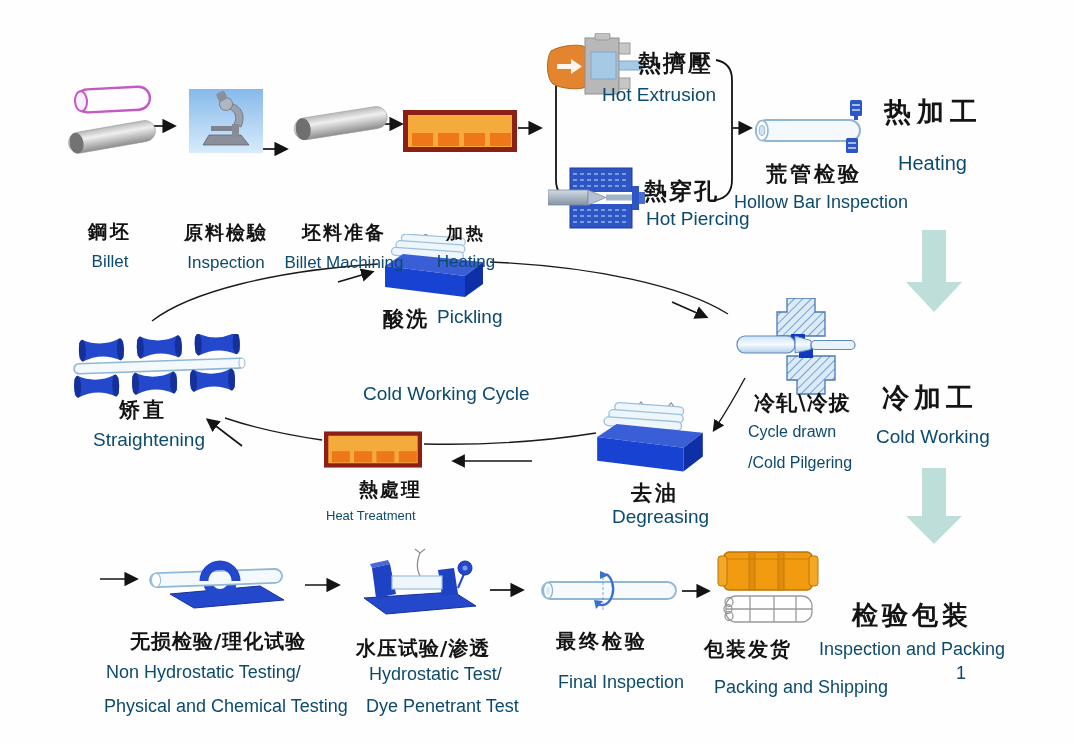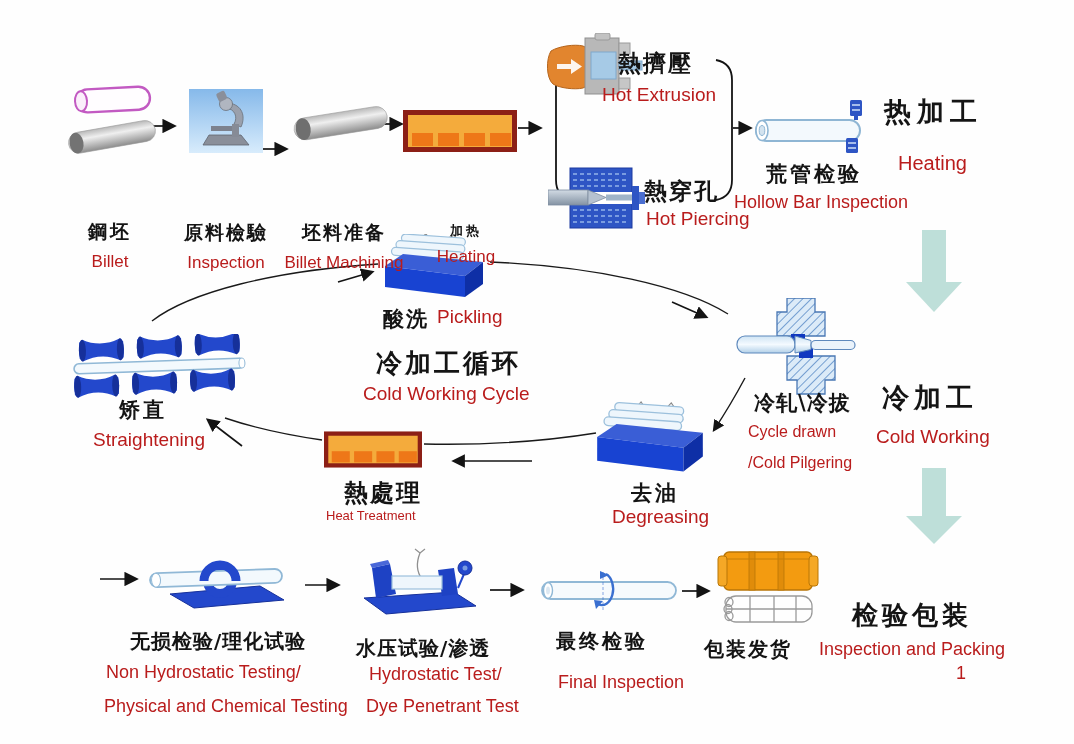--- a/index.html
+++ b/index.html
@@ -2,21 +2,21 @@
 <html><head>
 <meta charset="utf-8">
 <style>
   * { margin:0; padding:0; box-sizing:border-box; }
   body { background:#ddd; font-family:"Liberation Sans", sans-serif; }
   #stage { position:relative; width:1074px; height:744px; background:#fefefe; overflow:hidden; margin:0 auto; }
   svg.icon { position:absolute; z-index:2; }
   #connectors { position:absolute; left:0; top:0; z-index:1; }
   .lab { position:absolute; z-index:3; white-space:nowrap; }
   .zh { font-family:"DejaVu Sans", sans-serif; font-weight:700; color:#141414; }
-  .en { font-family:"Liberation Sans", sans-serif; color:#b91c1c; }
+  .en { font-family:"Liberation Sans", sans-serif; color:#0c4a6e; }
   .blk { text-align:center;margin-top:46px; }
   .blk .zh { display:block; margin-bottom:7px; }
   .blk .en { display:block; }
 </style>
 </head>
 <body>
 
 <div id="stage">
 
   <svg width="0" height="0" style="position:absolute" aria-hidden="true">
@@ -305,69 +305,69 @@
   </div>
   <div class="lab blk" style="left:166px;top:174px;width:120px">
     <span class="zh" style="font-size:19px;letter-spacing:2px">原料檢驗</span>
     <span class="en" style="font-size:17px">Inspection</span>
   </div>
   <div class="lab blk" style="left:284px;top:174px;width:120px">
     <span class="zh" style="font-size:19px;letter-spacing:2px">坯料准备</span>
     <span class="en" style="font-size:17px">Billet Machining</span>
   </div>
   <div class="lab blk" style="left:406px;top:176px;width:120px">
-    <span class="zh" style="font-size:13px;letter-spacing:3px">加热</span>
+    <span class="zh" style="font-size:17px;letter-spacing:3px">加热</span>
     <span class="en" style="font-size:17px">Heating</span>
   </div>
 
-  <span class="lab zh" style="left:618px;top:48px;font-size:23px;letter-spacing:2px">熱擠壓</span>
+  <span class="lab zh" style="left:638px;top:48px;font-size:23px;letter-spacing:2px">熱擠壓</span>
   <span class="lab en" style="left:602px;top:84px;font-size:19px">Hot Extrusion</span>
 
   <span class="lab zh" style="left:644px;top:176px;font-size:23px;letter-spacing:2px">熱穿孔</span>
   <span class="lab en" style="left:646px;top:208px;font-size:19px">Hot Piercing</span>
 
   <span class="lab zh" style="left:766px;top:160px;font-size:21px;letter-spacing:3px">荒管检验</span>
   <span class="lab en" style="left:734px;top:192px;font-size:18px">Hollow Bar Inspection</span>
 
   <span class="lab zh" style="left:884px;top:94px;font-size:27px;letter-spacing:6px">热加工</span>
   <span class="lab en" style="left:898px;top:152px;font-size:20px">Heating</span>
 
   <span class="lab zh" style="left:383px;top:305px;font-size:21px;letter-spacing:2px">酸洗</span>
   <span class="lab en" style="left:437px;top:306px;font-size:19px">Pickling</span>
 
-  <span class="lab zh" style="left:376px;top:346px;font-size:26px;letter-spacing:3px">冷加工循环</span>
   <span class="lab en" style="left:363px;top:383px;font-size:19px">Cold Working Cycle</span>
 
   <span class="lab zh" style="left:754px;top:389px;font-size:21px;letter-spacing:1px">冷轧\冷拔</span>
   <span class="lab en" style="left:748px;top:423px;font-size:16px">Cycle drawn</span>
   <span class="lab en" style="left:748px;top:454px;font-size:16px">/Cold Pilgering</span>
 
   <span class="lab zh" style="left:882px;top:380px;font-size:27px;letter-spacing:5px">冷加工</span>
   <span class="lab en" style="left:876px;top:426px;font-size:19px">Cold Working</span>
 
   <span class="lab zh" style="left:631px;top:479px;font-size:21px;letter-spacing:3px">去油</span>
   <span class="lab en" style="left:612px;top:506px;font-size:19px">Degreasing</span>
 
-  <span class="lab zh" style="left:344px;top:477px;font-size:24px;letter-spacing:2px">熱處理</span>
+  <span class="lab zh" style="left:359px;top:477px;font-size:19px;letter-spacing:2px">熱處理</span>
   <span class="lab en" style="left:326px;top:508px;font-size:13px">Heat Treatment</span>
 
   <span class="lab zh" style="left:119px;top:396px;font-size:21px;letter-spacing:3px">矫直</span>
   <span class="lab en" style="left:93px;top:429px;font-size:19px">Straightening</span>
 
   <span class="lab zh" style="left:130px;top:628px;font-size:20px;letter-spacing:1px">无损检验/理化试验</span>
   <span class="lab en" style="left:106px;top:662px;font-size:18px">Non Hydrostatic Testing/</span>
   <span class="lab en" style="left:104px;top:696px;font-size:18px">Physical and Chemical Testing</span>
 
   <span class="lab zh" style="left:356px;top:635px;font-size:20px;letter-spacing:1px">水压试验/渗透</span>
   <span class="lab en" style="left:369px;top:664px;font-size:18px">Hydrostatic Test/</span>
   <span class="lab en" style="left:366px;top:696px;font-size:18px">Dye Penetrant Test</span>
 
   <span class="lab zh" style="left:556px;top:628px;font-size:20px;letter-spacing:3px">最终检验</span>
   <span class="lab en" style="left:558px;top:672px;font-size:18px">Final Inspection</span>
 
   <span class="lab zh" style="left:704px;top:636px;font-size:20px;letter-spacing:2px">包装发货</span>
+  <span class="lab en" style="left:714px;top:677px;font-size:18px">Packing and Shipping</span>
 
   <span class="lab zh" style="left:852px;top:598px;font-size:26px;letter-spacing:4px">检验包装</span>
   <span class="lab en" style="left:819px;top:639px;font-size:18px">Inspection and Packing</span>
 
   <span class="lab en" style="left:956px;top:663px;font-size:18px">1</span>
 
 </div>
 
 </body></html>

